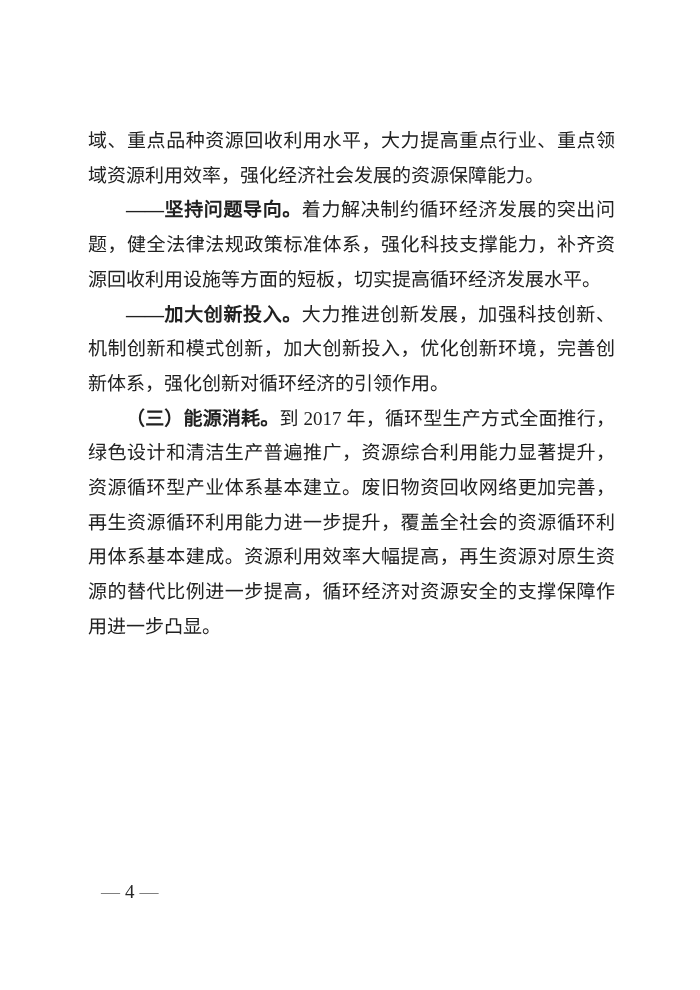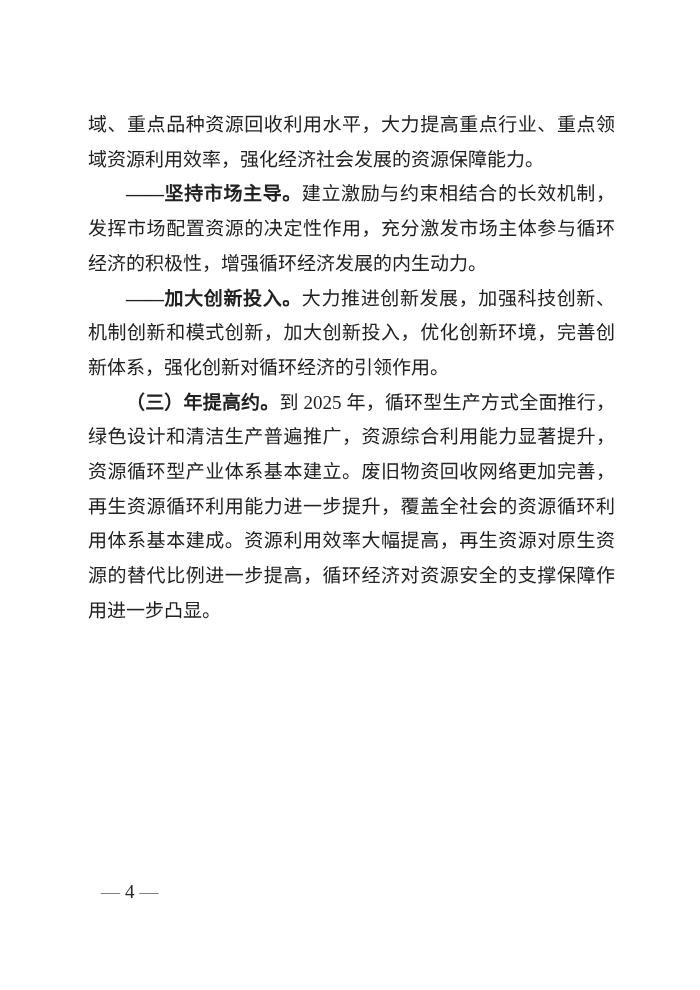--- a/index.html
+++ b/index.html
@@ -16,21 +16,21 @@
     position: relative;
     width: 700px;
     height: 990px;
     background: #ffffff;
     overflow: hidden;
     color: #212121;
   }
   .doc-body {
     position: absolute;
     left: 88px;
-    top: 108px;
+    top: 124px;
     width: 527px;
     font-size: 19px;
     line-height: 34.7px;
     text-align: justify;
     text-justify: inter-character;
     letter-spacing: 0;
   }
   .para {
     margin: 0;
     padding: 0;
@@ -60,26 +60,26 @@
 </style>
 </head>
 <body>
 
 <div class="page">
 
   <div class="doc-body">
 
     <p class="para"><span class="lead"></span><span class="txt">域、重点品种资源回收利用水平，大力提高重点行业、重点领域资源利用效率，强化经济社会发展的资源保障能力。</span></p>
 
+    <p class="para indent"><span class="lead">——坚持问题导向。</span><span class="txt">着力解决制约循环经济发展的突出问题，健全法律法规政策标准体系，强化科技支撑能力，补齐资源回收利用设施等方面的短板，切实提高循环经济发展水平。</span></p>
 
-    <p class="para indent"><span class="lead">——坚持市场主导。</span><span class="txt">建立激励与约束相结合的长效机制，发挥市场配置资源的决定性作用，充分激发市场主体参与循环经济的积极性，增强循环经济发展的内生动力。</span></p>
 
     <p class="para indent"><span class="lead">——加大创新投入。</span><span class="txt">大力推进创新发展，加强科技创新、机制创新和模式创新，加大创新投入，优化创新环境，完善创新体系，强化创新对循环经济的引领作用。</span></p>
 
-    <p class="para indent"><span class="lead">（三）年提高约。</span><span class="txt">到 2025 年，循环型生产方式全面推行，绿色设计和清洁生产普遍推广，资源综合利用能力显著提升，资源循环型产业体系基本建立。废旧物资回收网络更加完善，再生资源循环利用能力进一步提升，覆盖全社会的资源循环利用体系基本建成。资源利用效率大幅提高，再生资源对原生资源的替代比例进一步提高，循环经济对资源安全的支撑保障作用进一步凸显。</span></p>
+    <p class="para indent"><span class="lead">（三）能源消耗。</span><span class="txt">到 2017 年，循环型生产方式全面推行，绿色设计和清洁生产普遍推广，资源综合利用能力显著提升，资源循环型产业体系基本建立。废旧物资回收网络更加完善，再生资源循环利用能力进一步提升，覆盖全社会的资源循环利用体系基本建成。资源利用效率大幅提高，再生资源对原生资源的替代比例进一步提高，循环经济对资源安全的支撑保障作用进一步凸显。</span></p>
 
 
   </div>
 
   <div class="footer">
     <span class="dash">—</span><span class="num">4</span><span class="dash">—</span>
   </div>
 
 </div>
 

